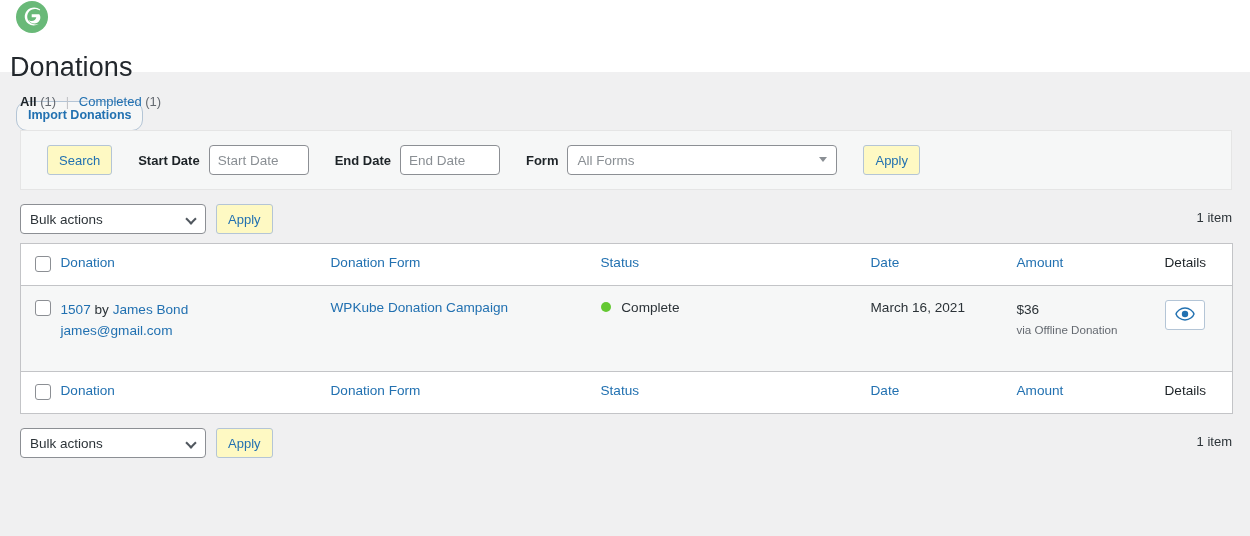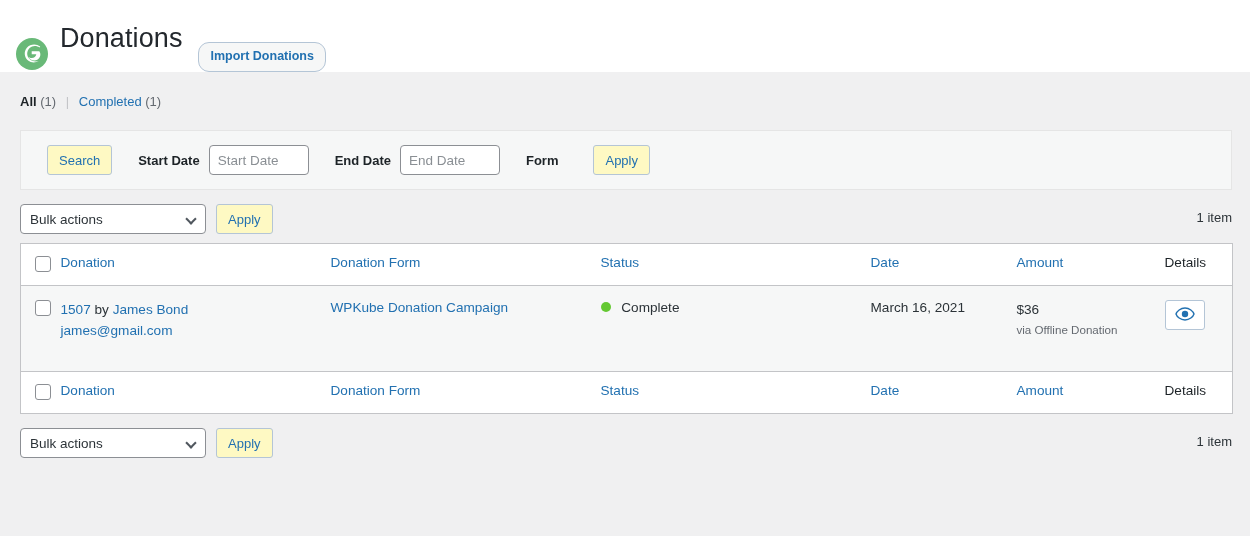--- a/index.html
+++ b/index.html
@@ -9,21 +9,21 @@
     background: #f0f0f1;
     font-family: "Liberation Sans", sans-serif;
     -webkit-font-smoothing: antialiased;
   }
   #app { position: relative; width: 1250px; height: 536px; overflow: hidden; background: #f0f0f1; }
 
   
   .topbar {
     position: absolute; left: 0; top: 0; width: 1250px; height: 72px;
     background: #ffffff;
-    display: flex; align-items: flex-end;
+    display: flex; align-items: flex-start; flex-direction: column;
   }
   .logo-wrap {
     margin-left: 14px; width: 36px; height: 36px;
     display: flex; align-items: center; justify-content: center;
   }
   .page-title {
     margin-left: 10px;
     font-size: 27px; font-weight: 400; color: #23282d;
     letter-spacing: .1px;
   }
@@ -233,20 +233,24 @@
   <div class="filterbar">
     <button class="search-btn">Search</button>
 
     <span class="flabel">Start Date</span>
     <input id="start-date-input" class="txtinput" type="text" placeholder="Start Date" style="">
 
     <span class="flabel">End Date</span>
     <input id="end-date-input" class="txtinput" type="text" placeholder="End Date" style="">
 
     <span class="flabel">Form</span>
+    <div class="form-select-wrap">
+      <div id="form-select">All Forms</div>
+      <span class="tri-down"></span>
+    </div>
 
     <button class="apply-btn">Apply</button>
   </div>
 
   <div class="tablenav top">
     <div class="bulk-select">
       <span>Bulk actions</span>
       <span class="chev-down"></span>
     </div>
     <button class="apply-btn-sm">Apply</button>

